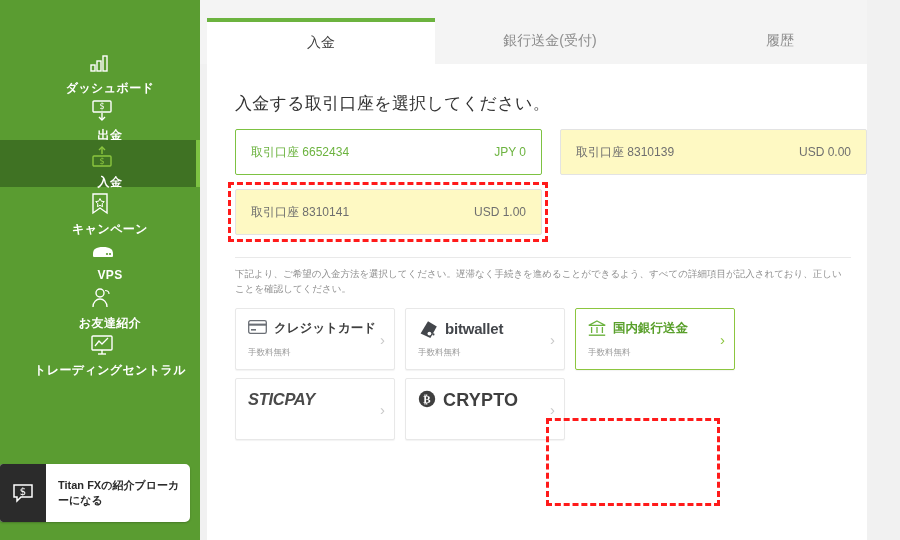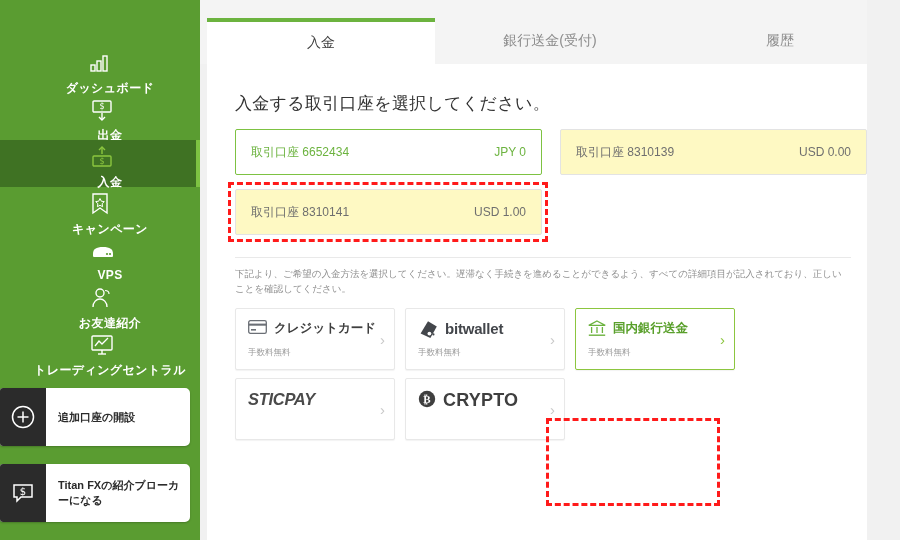--- a/index.html
+++ b/index.html
@@ -342,32 +342,20 @@
         <svg width="24" height="24" viewBox="0 0 24 24">
           <rect x="2" y="3" width="20" height="14" rx="1" fill="none" stroke="#fff" stroke-width="1.4"></rect>
           <polyline points="5,13 9,8 12,11 18,5" fill="none" stroke="#fff" stroke-width="1.3"></polyline>
           <line x1="12" y1="17" x2="12" y2="21" stroke="#fff" stroke-width="1.4"></line>
           <line x1="8" y1="21" x2="16" y2="21" stroke="#fff" stroke-width="1.4"></line>
         </svg>
       </span>
       <span class="nav-label">トレーディングセントラル</span>
     </div>
 
-    <div class="cta-wrap" style="top:388px;">
-      <div class="cta">
-        <div class="cta-ico">
-          <svg width="26" height="26" viewBox="0 0 26 26">
-            <circle cx="13" cy="13" r="10.5" fill="none" stroke="#fff" stroke-width="1.5"></circle>
-            <line x1="13" y1="7.5" x2="13" y2="18.5" stroke="#fff" stroke-width="1.5"></line>
-            <line x1="7.5" y1="13" x2="18.5" y2="13" stroke="#fff" stroke-width="1.5"></line>
-          </svg>
-        </div>
-        <div class="cta-txt">追加口座の開設</div>
-      </div>
-    </div>
 
     <div class="cta-wrap" style="top:464px;">
       <div class="cta">
         <div class="cta-ico">
           <svg width="26" height="26" viewBox="0 0 26 26">
             <path d="M4 5 h18 v12 h-11 l-4 4 v-4 h-3 z" fill="none" stroke="#fff" stroke-width="1.5"></path>
             <text x="13" y="15" font-size="10" fill="#fff" text-anchor="middle" font-family="DejaVu Sans">$</text>
           </svg>
         </div>
         <div class="cta-txt">Titan FXの紹介ブローカーになる</div>

